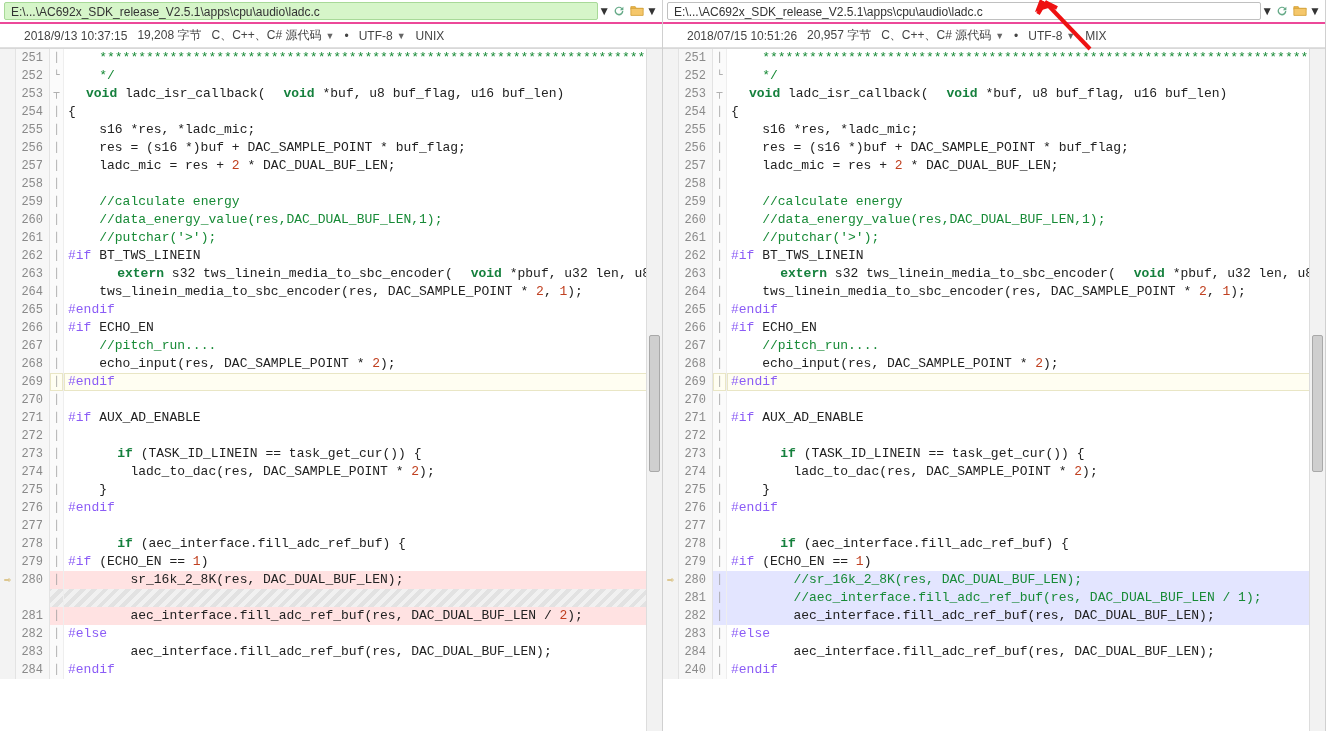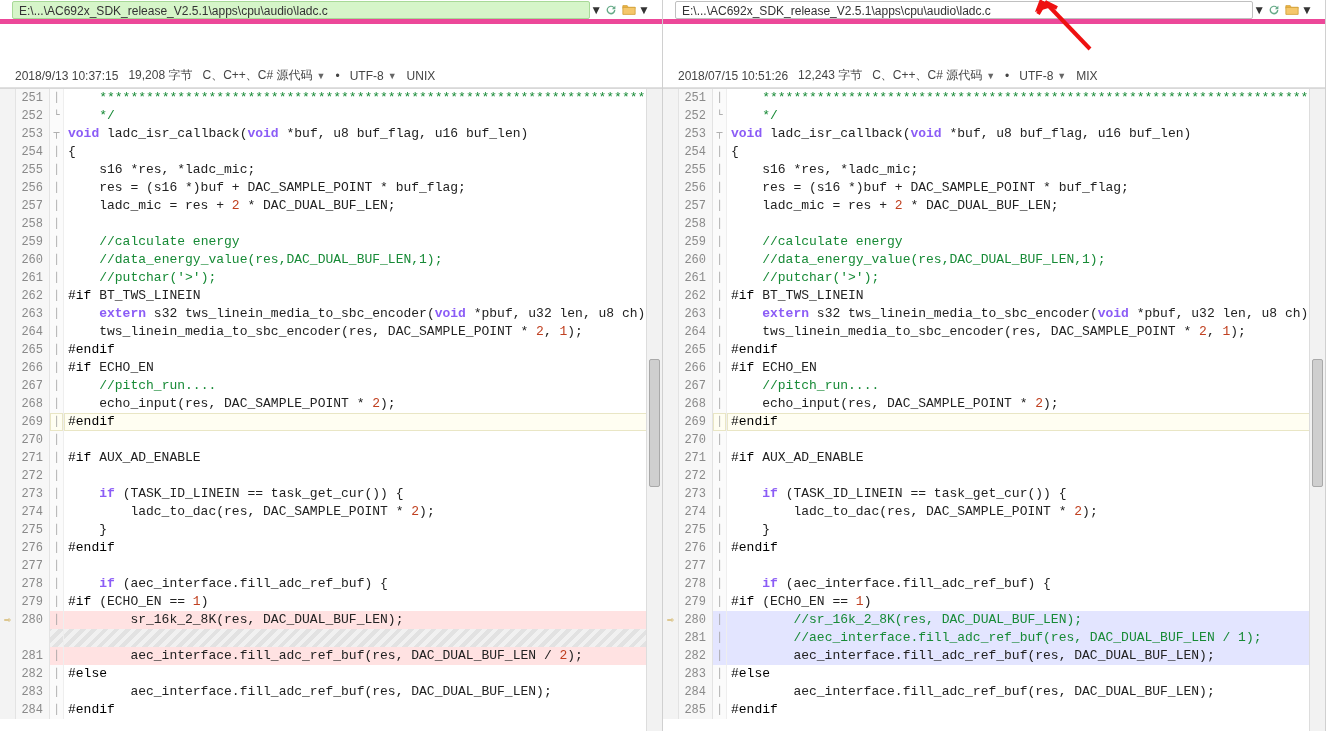--- a/index.html
+++ b/index.html
@@ -24,22 +24,22 @@
     border-right: 1px solid #d0d0d0;
     min-width: 0;
   }
   .pane:last-child { border-right: none; }
 
   
   .toolbar1 {
     display: flex;
     align-items: center;
     height: 24px;
-    padding: 0 12px;
-    border-bottom: 5px solid #ec4899;
+    padding: 0 4px;
+    border-bottom: 2px solid #ec4899;
   }
   .path-box {
     flex: 1 1 auto;
     height: 18px;
     line-height: 18px;
     padding: 0 6px;
     font-size: 12px;
     color: #333;
     border: 1px solid #c0c0c0;
     border-radius: 2px;
@@ -61,26 +61,25 @@
   }
   .tb-btn svg { width: 14px; height: 14px; }
   .folder-icon svg path.body { fill: #f5c76b; stroke: #d4a23c; }
   .folder-icon svg path.tab  { fill: #f2b543; stroke: #d4a23c; }
 
   
   .toolbar2 {
     display: flex;
     align-items: center;
     height: 24px;
-    padding: 0 15px;
+    padding: 0 24px;
     gap: 10px;
     color: #444;
     border-bottom: 1px solid #e0e0e0;
     white-space: nowrap;
-    margin-top: 40px;
   }
   .toolbar2 .tri {
     color: #666;
     font-size: 9px;
     margin-left: -6px;
     cursor: pointer;
   }
 
   
   .code-wrap {
@@ -150,22 +149,22 @@
     background: #e3e5ff;
   }
   .row-hatch .src, .row-hatch .fold {
     background: repeating-linear-gradient(
       -45deg,
       #f1f1f1 0, #f1f1f1 4px, #e2e2e2 4px, #e2e2e2 8px
     );
   }
 
   
-  .c-kw   { color: #8b5cf6; font-weight: bold; }
-  .c-pp   { color: #000000; }
+  .c-kw   { color: #15803d; font-weight: bold; margin-left: 18px; }
+  .c-pp   { color: #8b5cf6; }
   .c-cmt  { color: #178a36; }
   .c-num  { color: #c04020; }
 
   
   .fake-scroll {
     position: absolute;
     right: 0; top: 0; bottom: 0;
     width: 16px;
     background: #f2f2f2;
     border-left: 1px solid #ddd;
@@ -276,21 +275,21 @@
       <button class="tb-btn folder-icon">
         <svg viewBox="0 0 16 16">
             <path class="tab" d="M1 3h5l1 2h8v1H1z"></path>
             <path class="body" d="M1 5h14v8H1z"></path>
           </svg>
       </button>
       <span class="tri">▼</span>
     </div>
     <div class="toolbar2">
       <span>2018/07/15 10:51:26</span>
-      <span>12,243 字节</span>
+      <span>20,957 字节</span>
       <span>C、C++、C# 源代码</span>
       <span class="tri">▼</span>
       <span>•</span>
       <span>UTF-8</span>
       <span class="tri">▼</span>
       <span>MIX</span>
     </div>
     <div class="code-wrap">
       <div class="code-table" id="right-code">
           <div class="code-line "><div class="glyph"></div><div class="lnum">251</div><div class="fold">│</div><div class="src">    <span class="c-cmt">**********************************************************************************</span></div></div>
@@ -320,21 +319,21 @@
           <div class="code-line "><div class="glyph"></div><div class="lnum">275</div><div class="fold">│</div><div class="src">    }</div></div>
           <div class="code-line "><div class="glyph"></div><div class="lnum">276</div><div class="fold">│</div><div class="src"><span class="c-pp">#endif</span></div></div>
           <div class="code-line "><div class="glyph"></div><div class="lnum">277</div><div class="fold">│</div><div class="src"></div></div>
           <div class="code-line "><div class="glyph"></div><div class="lnum">278</div><div class="fold">│</div><div class="src">    <span class="c-kw">if</span> (aec_interface.fill_adc_ref_buf) {</div></div>
           <div class="code-line "><div class="glyph"></div><div class="lnum">279</div><div class="fold">│</div><div class="src"><span class="c-pp">#if</span> (ECHO_EN == <span class="c-num">1</span>)</div></div>
           <div class="code-line row-diff-add"><div class="glyph">⇨</div><div class="lnum">280</div><div class="fold">│</div><div class="src">        <span class="c-cmt">//sr_16k_2_8K(res, DAC_DUAL_BUF_LEN);</span></div></div>
           <div class="code-line row-diff-add"><div class="glyph"></div><div class="lnum">281</div><div class="fold">│</div><div class="src">        <span class="c-cmt">//aec_interface.fill_adc_ref_buf(res, DAC_DUAL_BUF_LEN / 1);</span></div></div>
           <div class="code-line row-diff-add"><div class="glyph"></div><div class="lnum">282</div><div class="fold">│</div><div class="src">        aec_interface.fill_adc_ref_buf(res, DAC_DUAL_BUF_LEN);</div></div>
           <div class="code-line "><div class="glyph"></div><div class="lnum">283</div><div class="fold">│</div><div class="src"><span class="c-pp">#else</span></div></div>
           <div class="code-line "><div class="glyph"></div><div class="lnum">284</div><div class="fold">│</div><div class="src">        aec_interface.fill_adc_ref_buf(res, DAC_DUAL_BUF_LEN);</div></div>
-          <div class="code-line "><div class="glyph"></div><div class="lnum">285</div><div class="fold">│</div><div class="src"><span class="c-pp">#endif</span></div></div>
+          <div class="code-line "><div class="glyph"></div><div class="lnum">240</div><div class="fold">│</div><div class="src"><span class="c-pp">#endif</span></div></div>
         </div>
       <div class="fake-scroll">
         <div class="fake-thumb"></div>
       </div>
     </div>
   </div>
 
   <div class="red-arrow">
     <svg viewBox="0 0 70 60">
       <path d="M60 55 L15 8" stroke="#e11" stroke-width="4" fill="none"></path>

